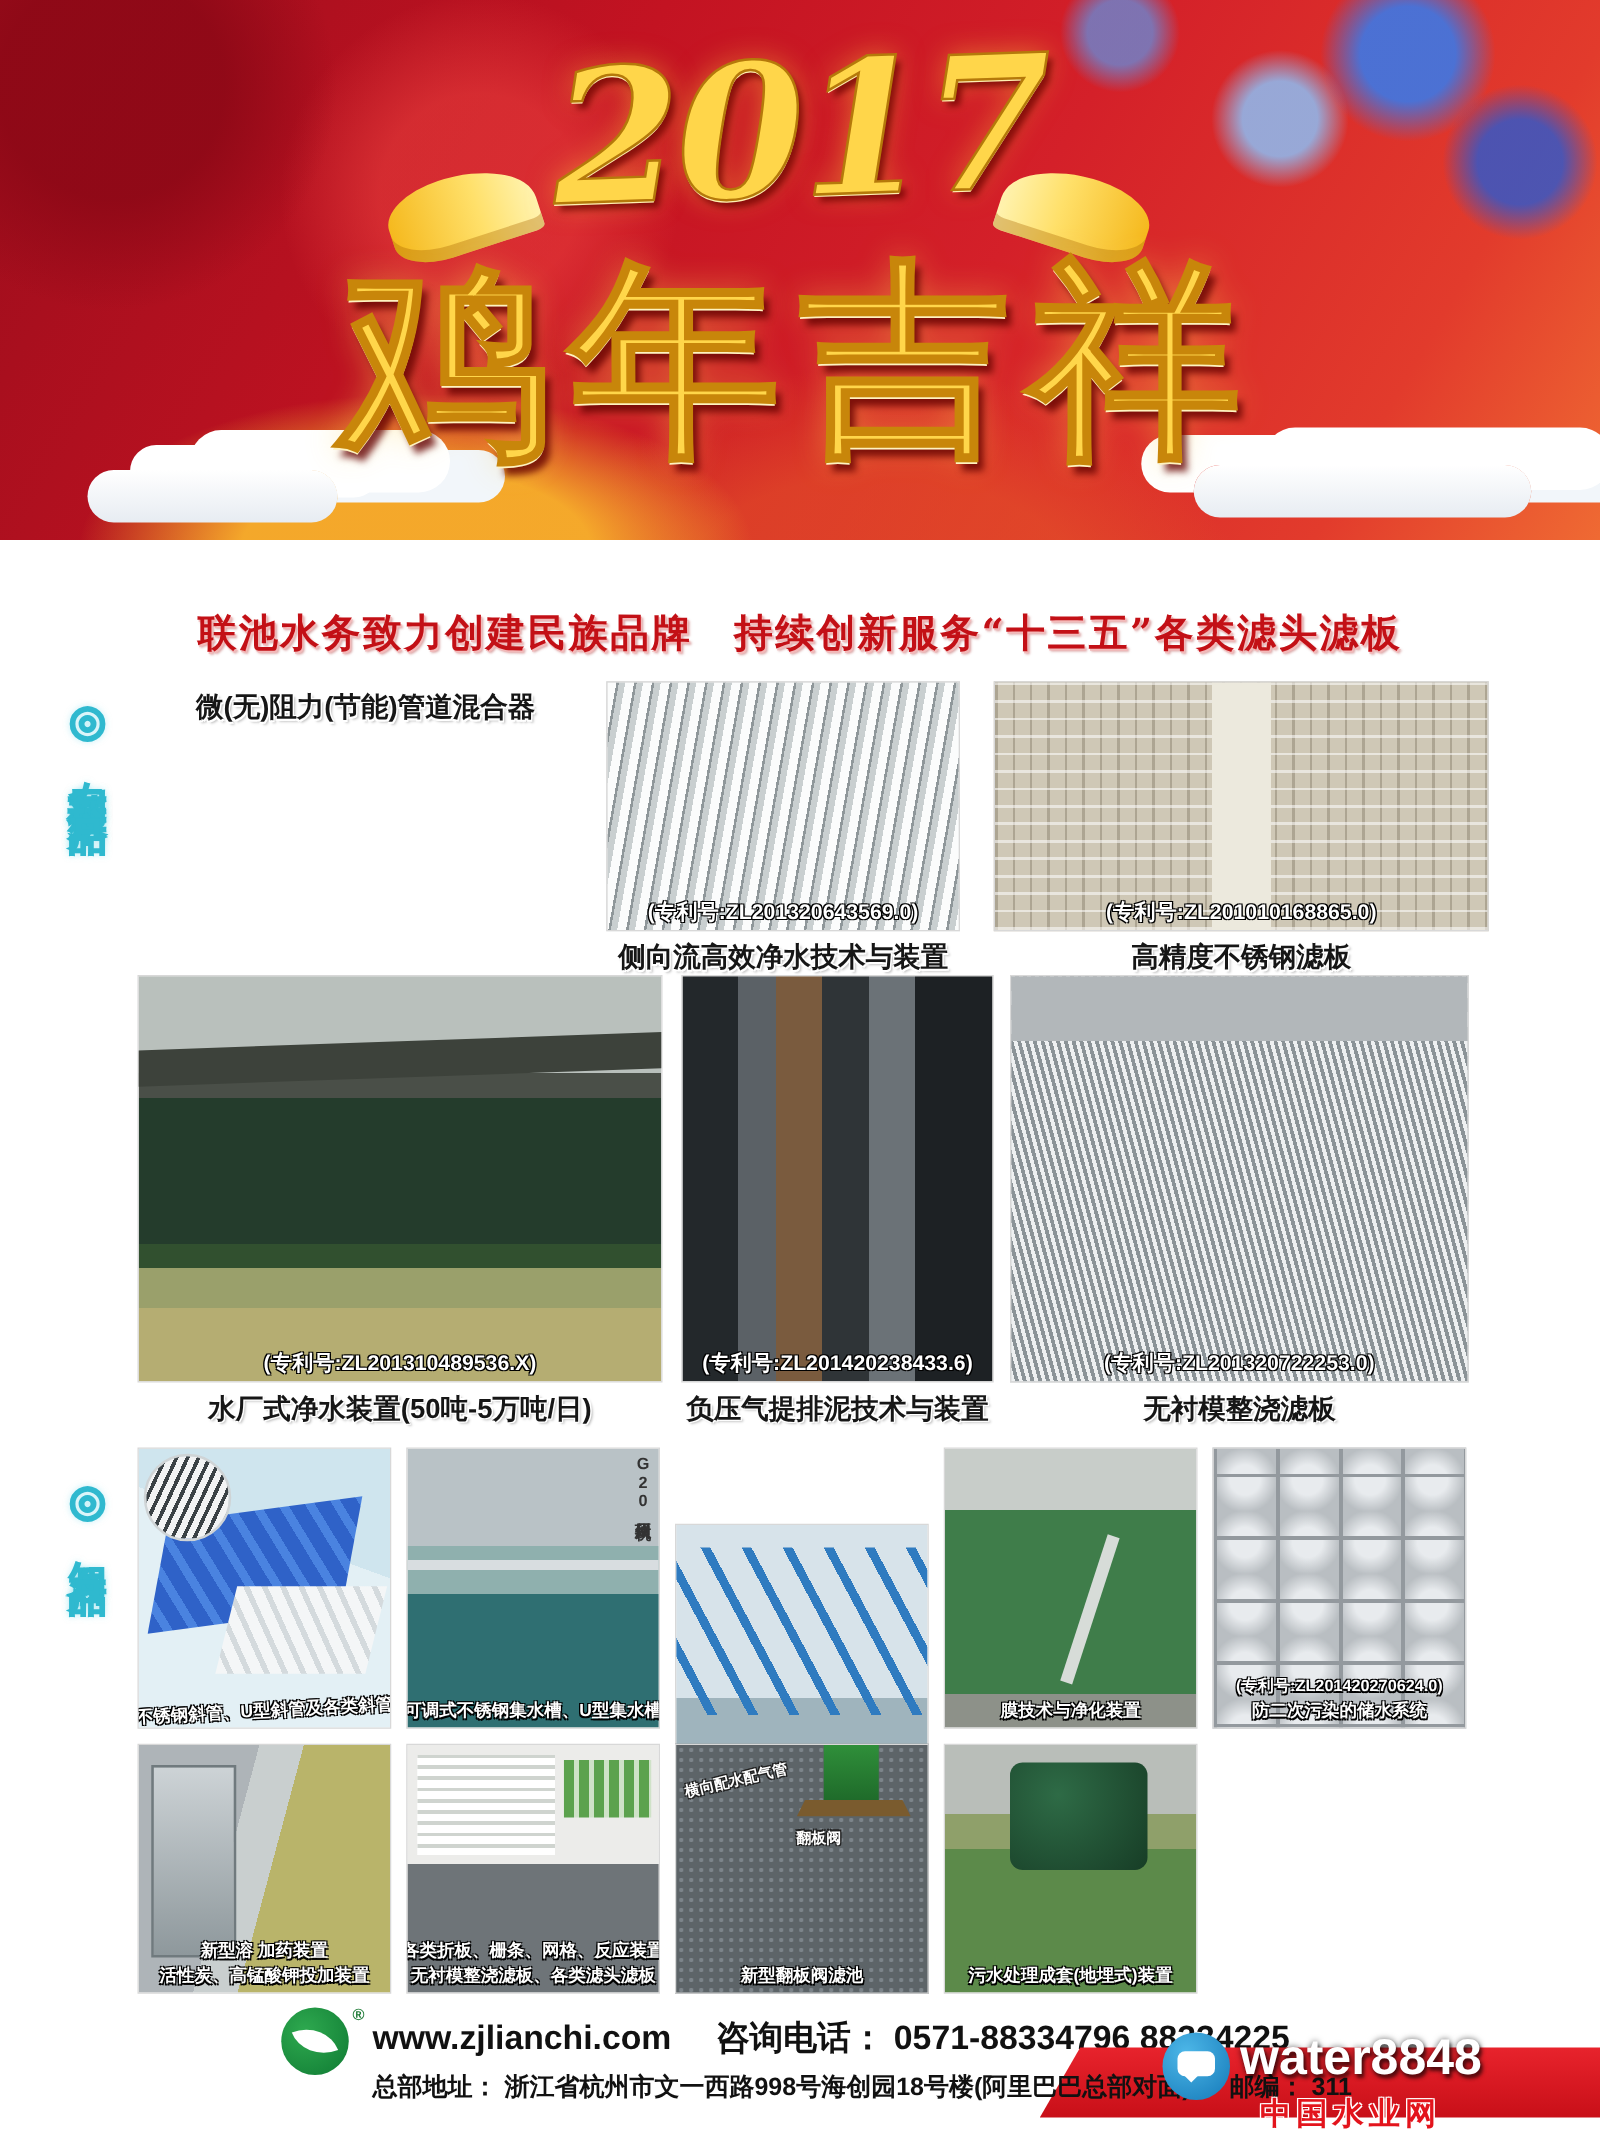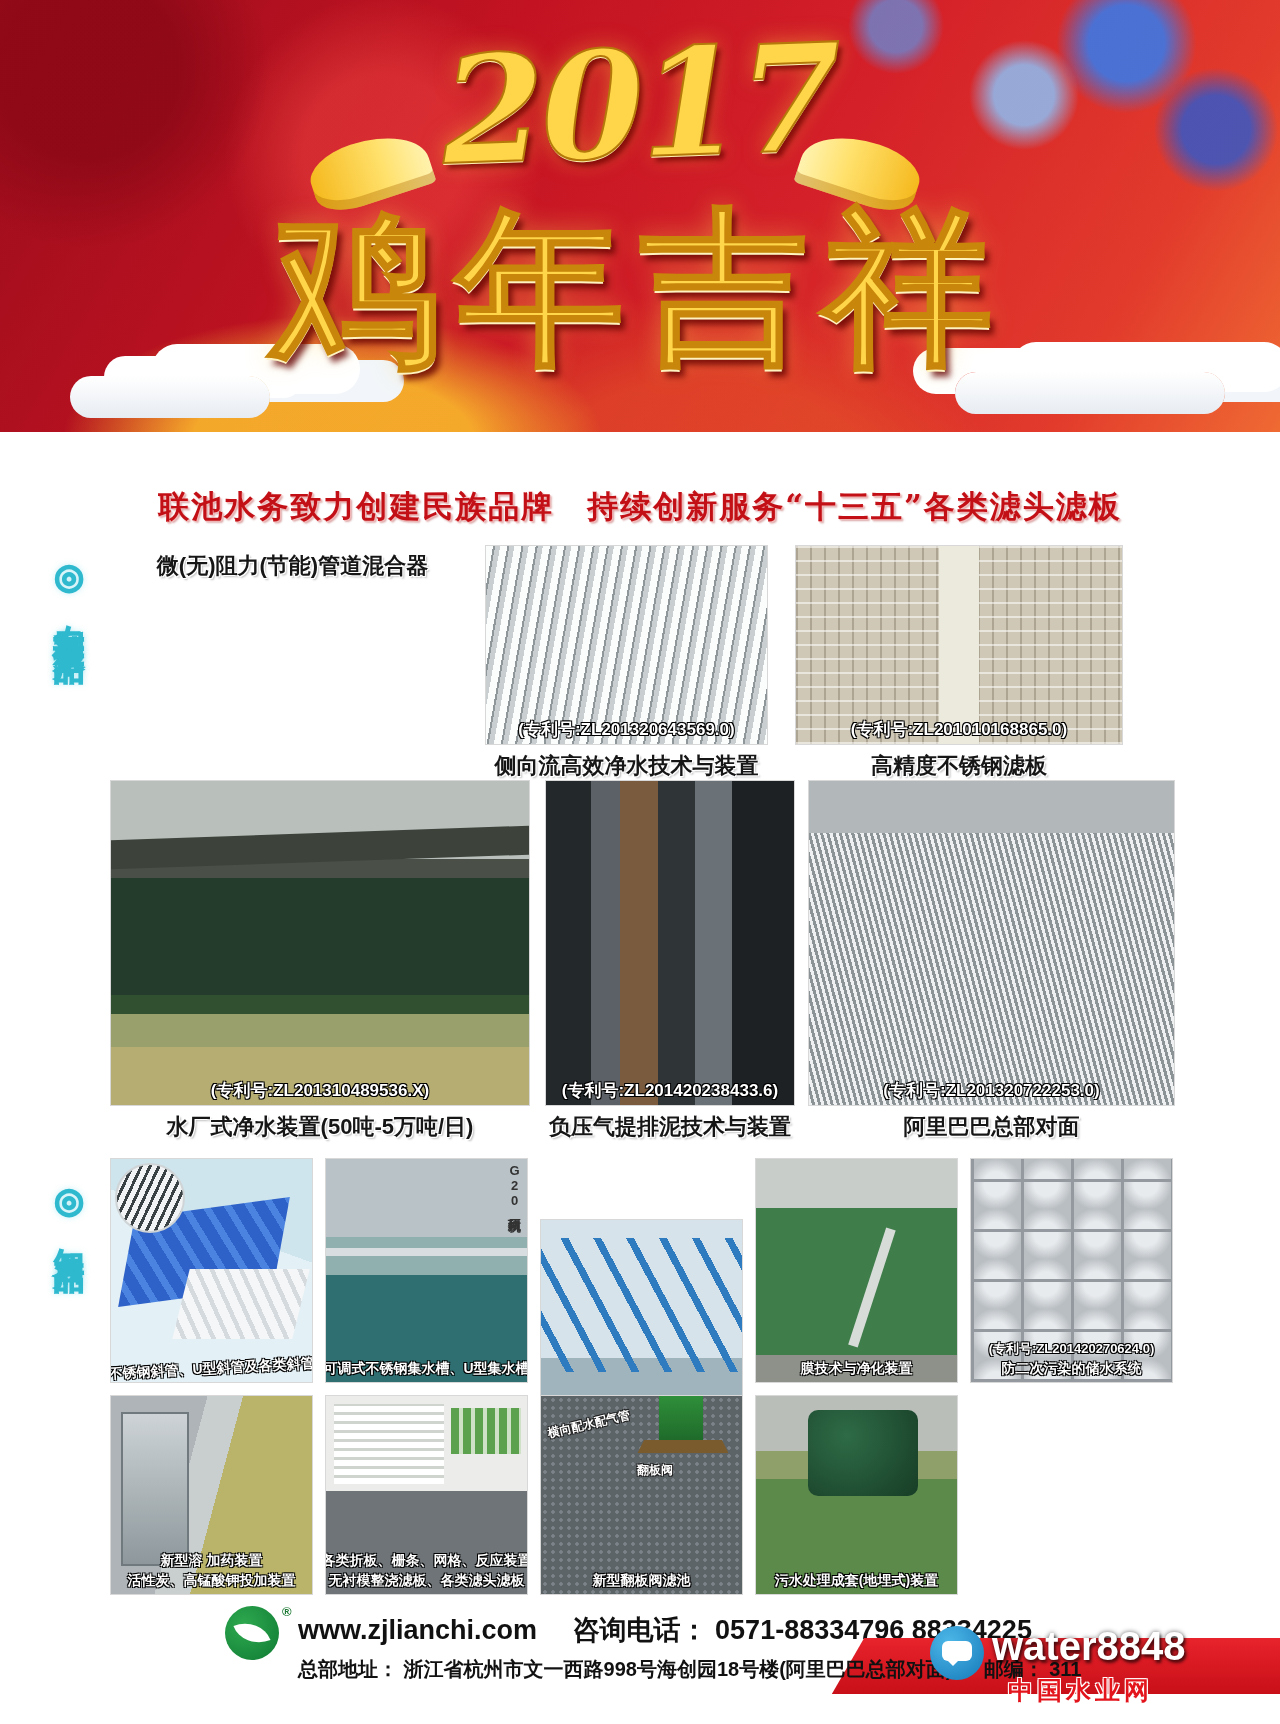--- a/index.html
+++ b/index.html
@@ -174,21 +174,21 @@
 
   <div class="card row-a" style="left:110px;top:545px;width:365px;">
     <div class="caption">微(无)阻力(节能)管道混合器</div>
   </div>
   <div class="card row-a" style="left:485px;top:545px;width:283px;">
     <div class="photo p2">
       <span class="patent">(专利号:ZL201320643569.0)</span>
     </div>
     <div class="caption">侧向流高效净水技术与装置</div>
   </div>
-  <div class="card row-a" style="left:795px;top:545px;width:328px;">
+  <div class="card row-a" style="left:795px;top:545px;width:396px;">
     <div class="photo p3">
       <span class="patent">(专利号:ZL201010168865.0)</span>
     </div>
     <div class="caption">高精度不锈钢滤板</div>
   </div>
 
   <div class="card row-b" style="left:110px;top:780px;width:420px;">
     <div class="photo p4">
       <span class="patent">(专利号:ZL201310489536.X)</span>
     </div>
@@ -197,21 +197,21 @@
   <div class="card row-b" style="left:545px;top:780px;width:250px;">
     <div class="photo p5">
       <span class="patent">(专利号:ZL201420238433.6)</span>
     </div>
     <div class="caption">负压气提排泥技术与装置</div>
   </div>
   <div class="card row-b" style="left:808px;top:780px;width:367px;">
     <div class="photo p6">
       <span class="patent">(专利号:ZL201320722253.0)</span>
     </div>
-    <div class="caption">阿里巴巴总部对面</div>
+    <div class="caption">无衬模整浇滤板</div>
   </div>
 
   <div class="vlabel" style="left:48px;top:1180px;">
     <span class="vbullet">◎</span><span class="vtxt">知名产品</span>
   </div>
 
   <div class="kcard krow1" style="left:110px;top:1158px;">
     <div class="photo k1">
       <div class="inset"></div>
       <span class="kcaption tilt">不锈钢斜管、U型斜管及各类斜管</span>

